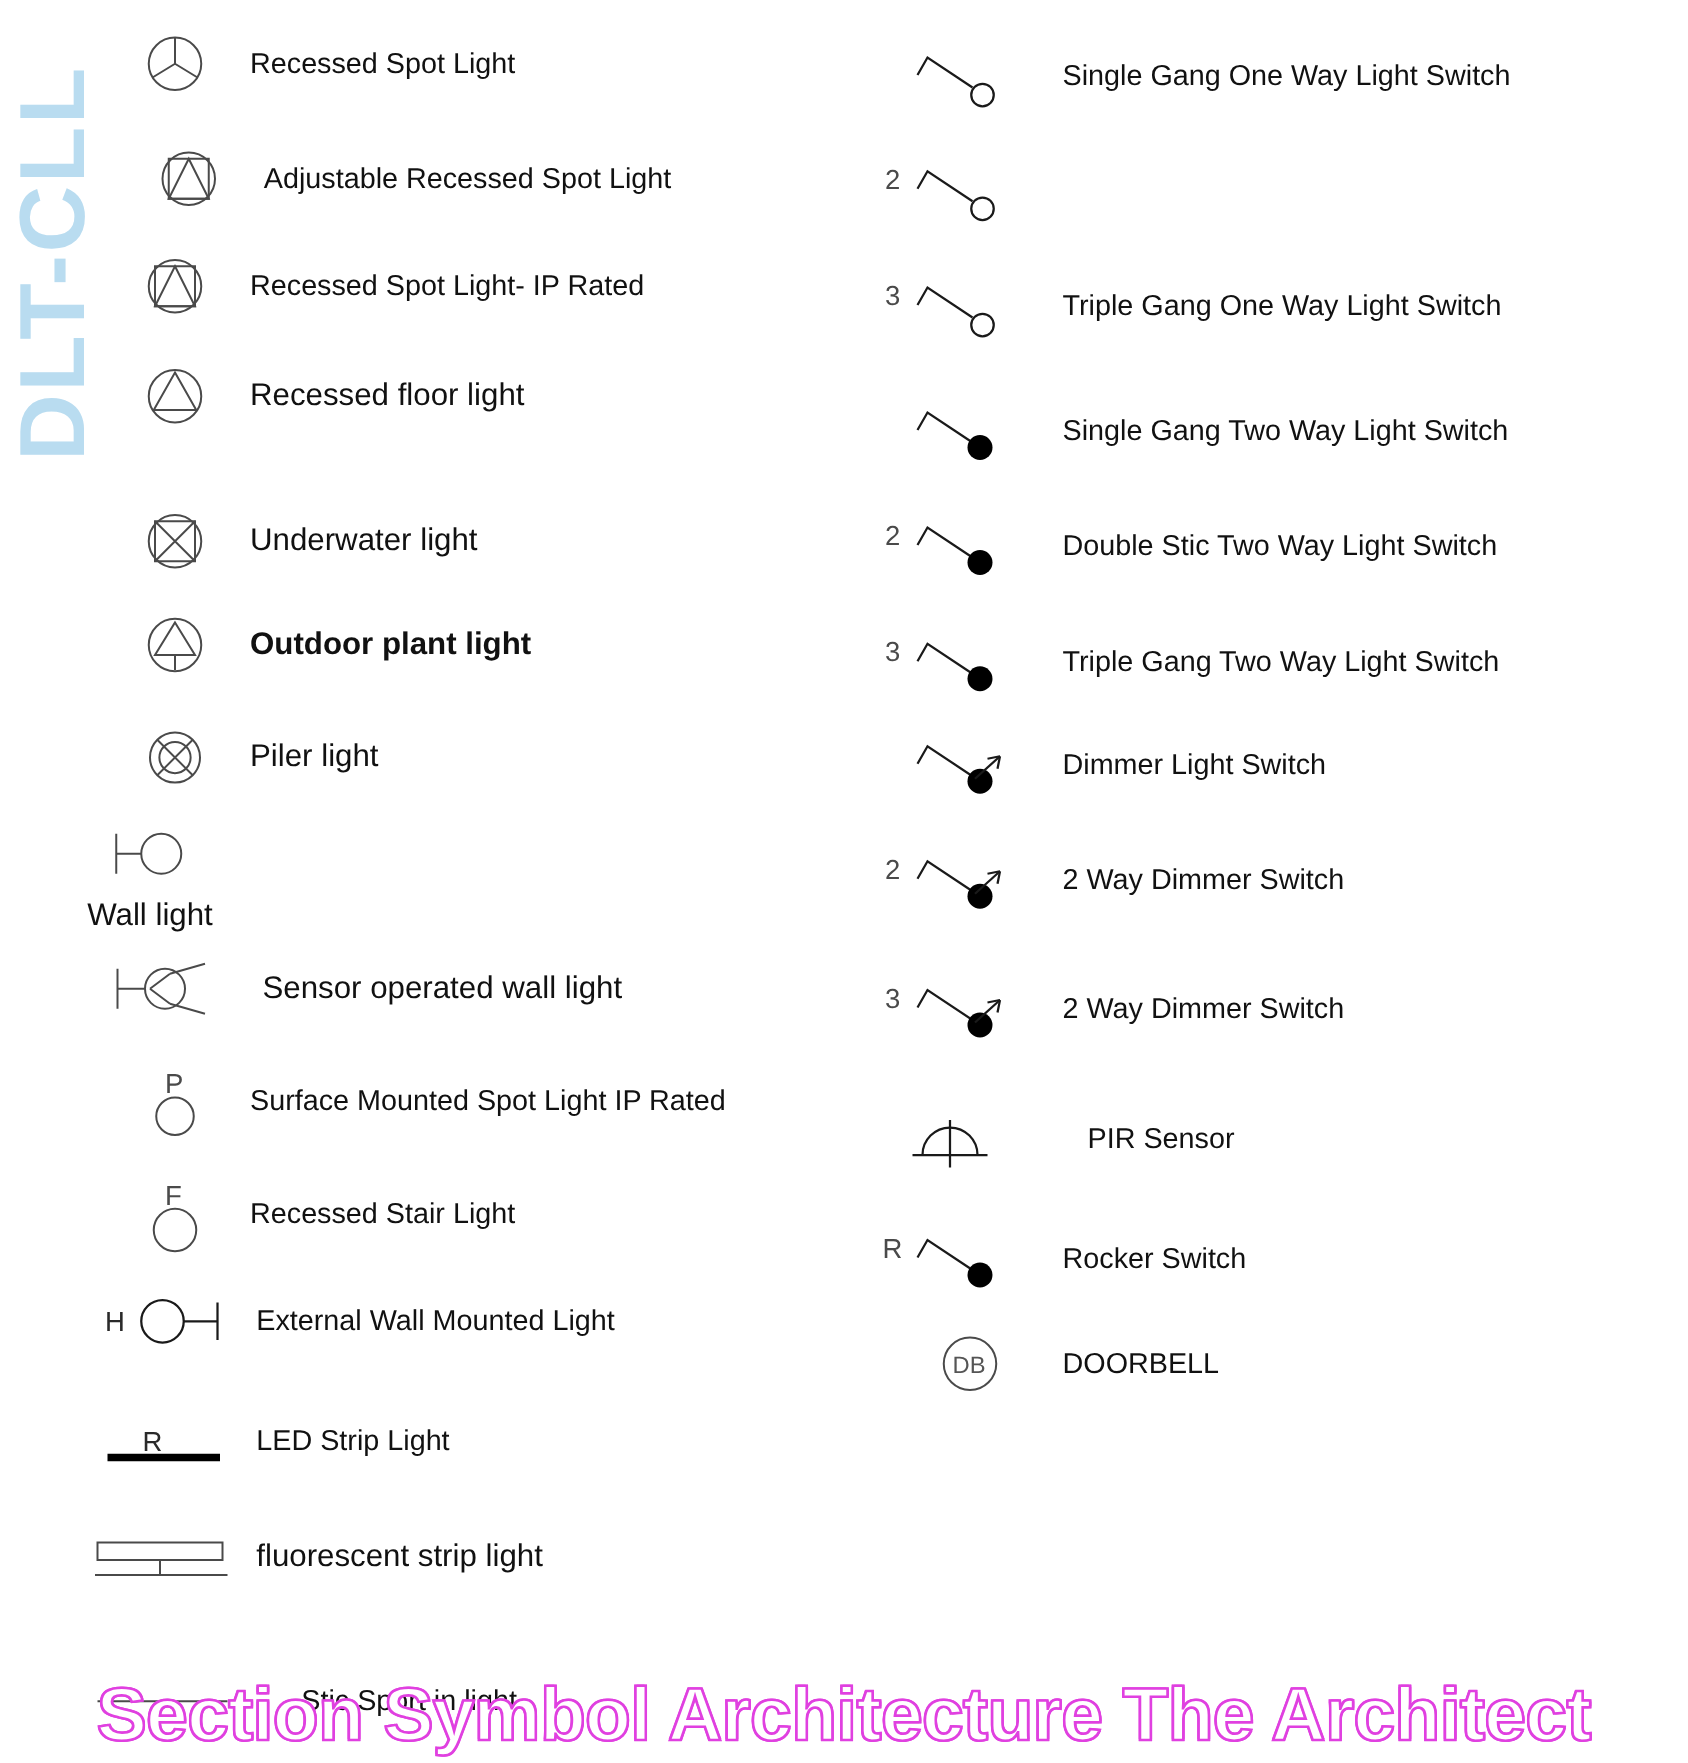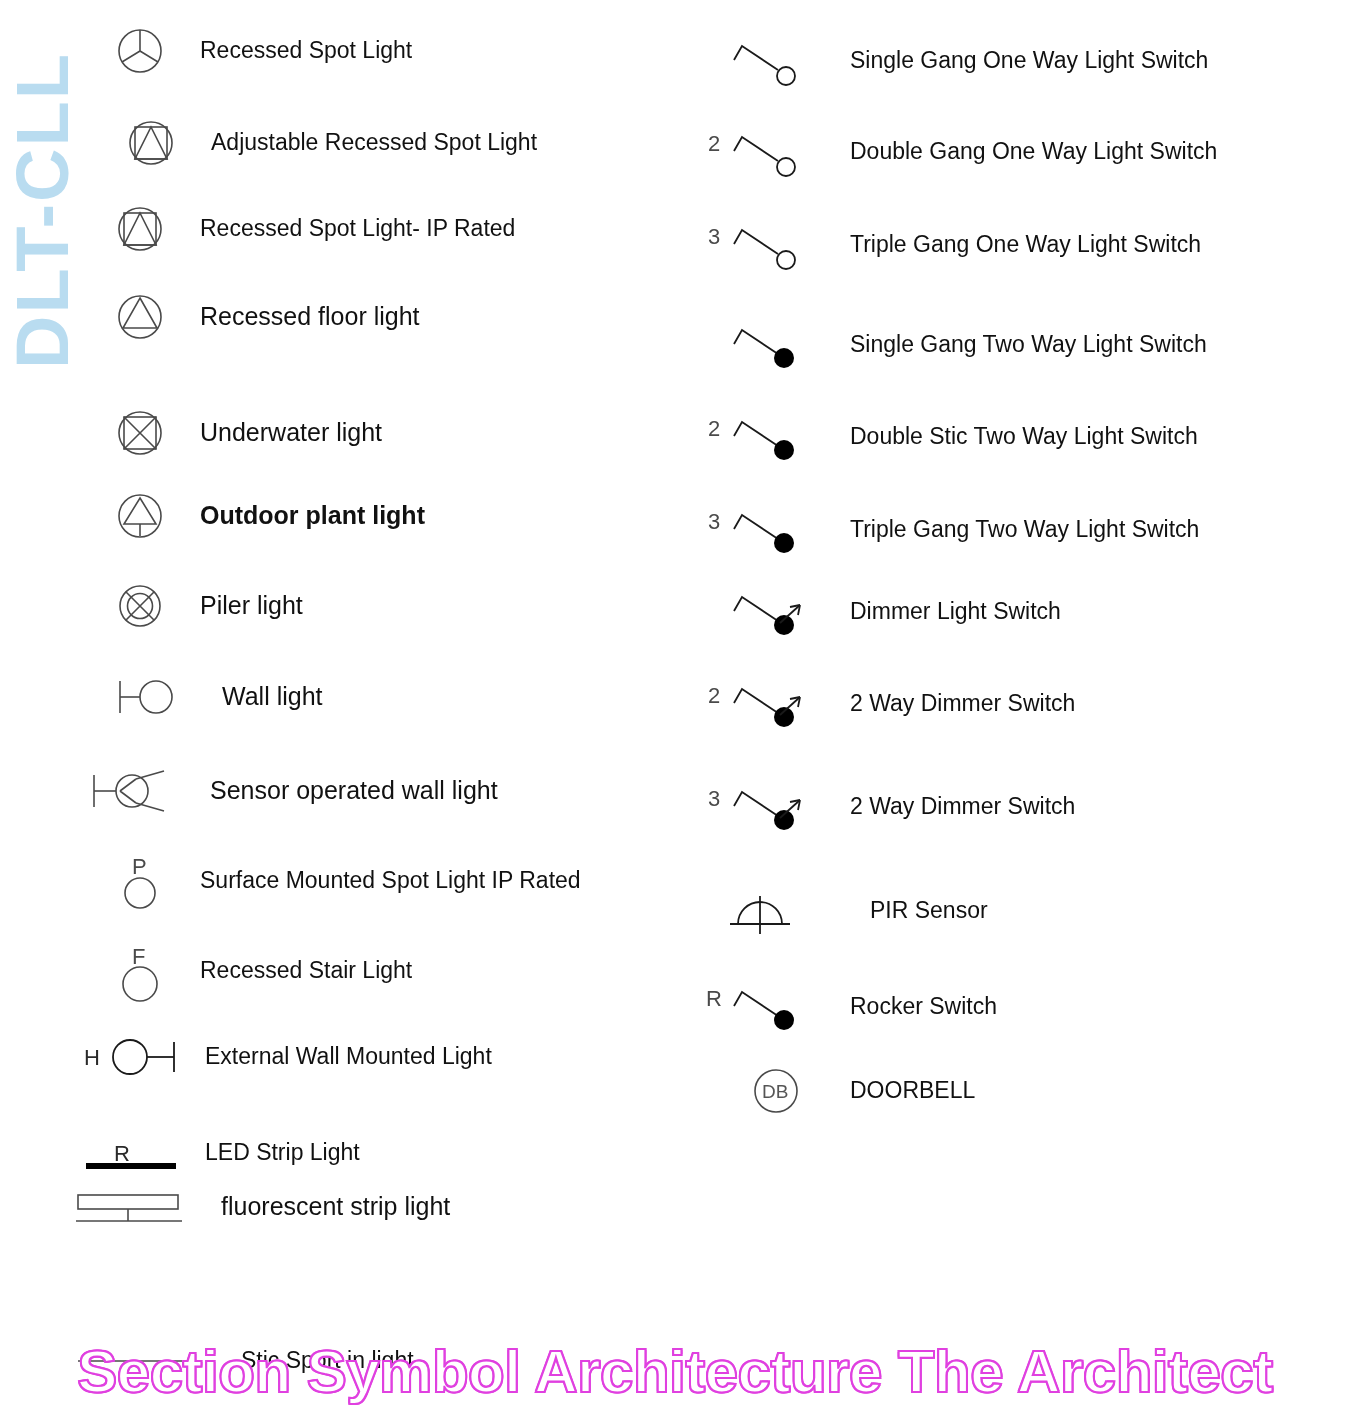--- a/index.html
+++ b/index.html
@@ -206,21 +206,21 @@
       <div class="sym-cell">
         <svg width="56" height="56" viewBox="0 0 56 56">
           <circle class="st" cx="28" cy="28" r="20"></circle>
           <circle class="st" cx="28" cy="28" r="12.5"></circle>
           <path class="st" d="M13.8 13.8 L42.2 42.2 M42.2 13.8 L13.8 42.2"></path>
         </svg>
       </div>
       <div class="label lg">Piler light</div>
     </div>
 
-    <div class="row" style="top:648px; left:72px;">
+    <div class="row" style="top:648px; left:45px;flex-direction:column;">
       <div class="sym-cell wide">
         <svg width="90" height="56" viewBox="0 0 90 56">
           <path class="st" d="M18 12 L18 44"></path>
           <path class="st" d="M18 28 L38 28"></path>
           <circle class="st" cx="54" cy="28" r="16"></circle>
         </svg>
       </div>
       <div class="label lg">Wall light</div>
     </div>
 
@@ -272,21 +272,21 @@
     <div class="row" style="top:1104px; left:55px;">
       <div class="sym-cell wide">
         <svg width="120" height="60" viewBox="0 0 120 60">
           <text class="txt-sym-dk" x="44" y="38">R</text>
           <rect class="fill-d" x="16" y="40" width="90" height="6"></rect>
         </svg>
       </div>
       <div class="label">LED Strip Light</div>
     </div>
 
-    <div class="row" style="top:1158px; left:55px;gap:16px;">
+    <div class="row" style="top:1197px; left:55px;">
       <div class="sym-cell wide">
         <svg width="120" height="60" viewBox="0 0 120 60">
           <rect class="st" x="8" y="18" width="100" height="14"></rect>
           <path class="st" d="M6 44 L112 44"></path>
           <path class="st" d="M58 32 L58 44"></path>
         </svg>
       </div>
       <div class="label lg">fluorescent strip light</div>
     </div>
 
@@ -306,21 +306,20 @@
     </div>
 
     <div class="row" style="top:103px; left:20px;">
       <div class="sym-cell wide">
         <svg width="150" height="70" viewBox="0 0 150 70">
           <text class="txt-sym" x="8" y="34">2</text>
           <path class="st-d" d="M34 34 L42 20 L78 44"></path>
           <circle class="st-d" cx="86" cy="50" r="9"></circle>
         </svg>
       </div>
-      <div class="label">Double Gang One Way Light Switch</div>
     </div>
 
     <div class="row" style="top:196px; left:20px;">
       <div class="sym-cell wide">
         <svg width="150" height="70" viewBox="0 0 150 70">
           <text class="txt-sym" x="8" y="34">3</text>
           <path class="st-d" d="M34 34 L42 20 L78 44"></path>
           <circle class="st-d" cx="86" cy="50" r="9"></circle>
         </svg>
       </div>

